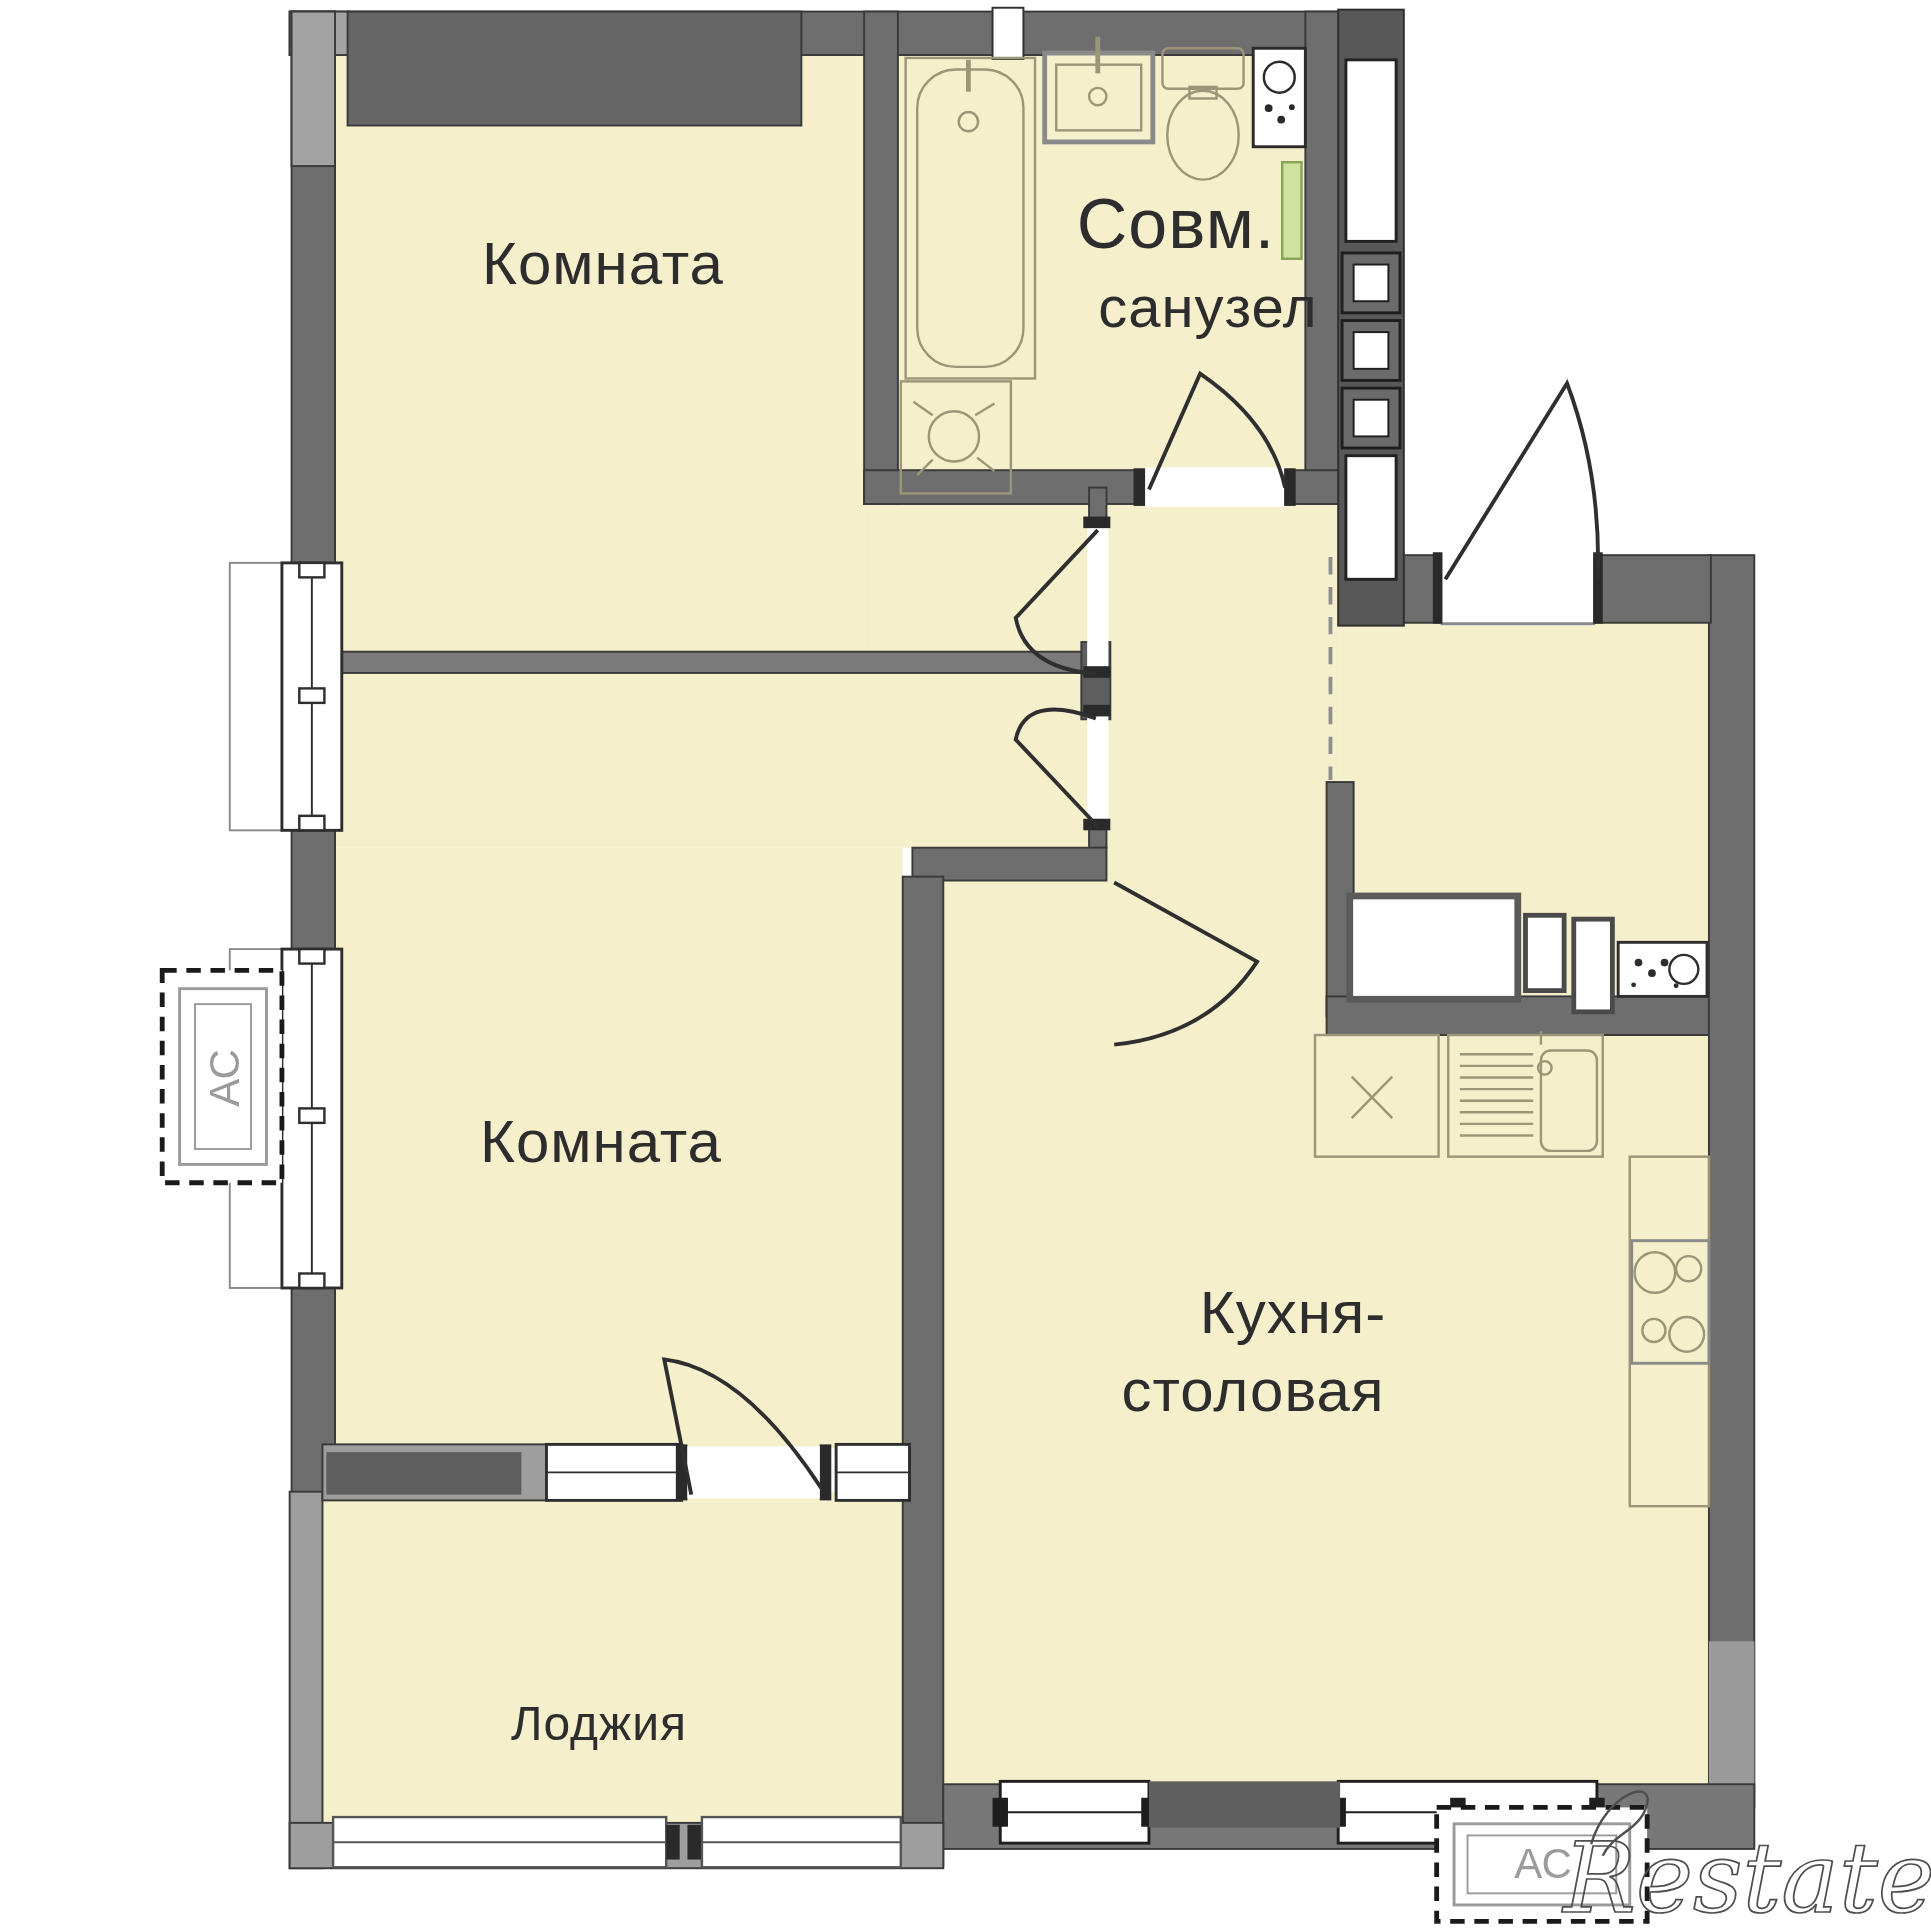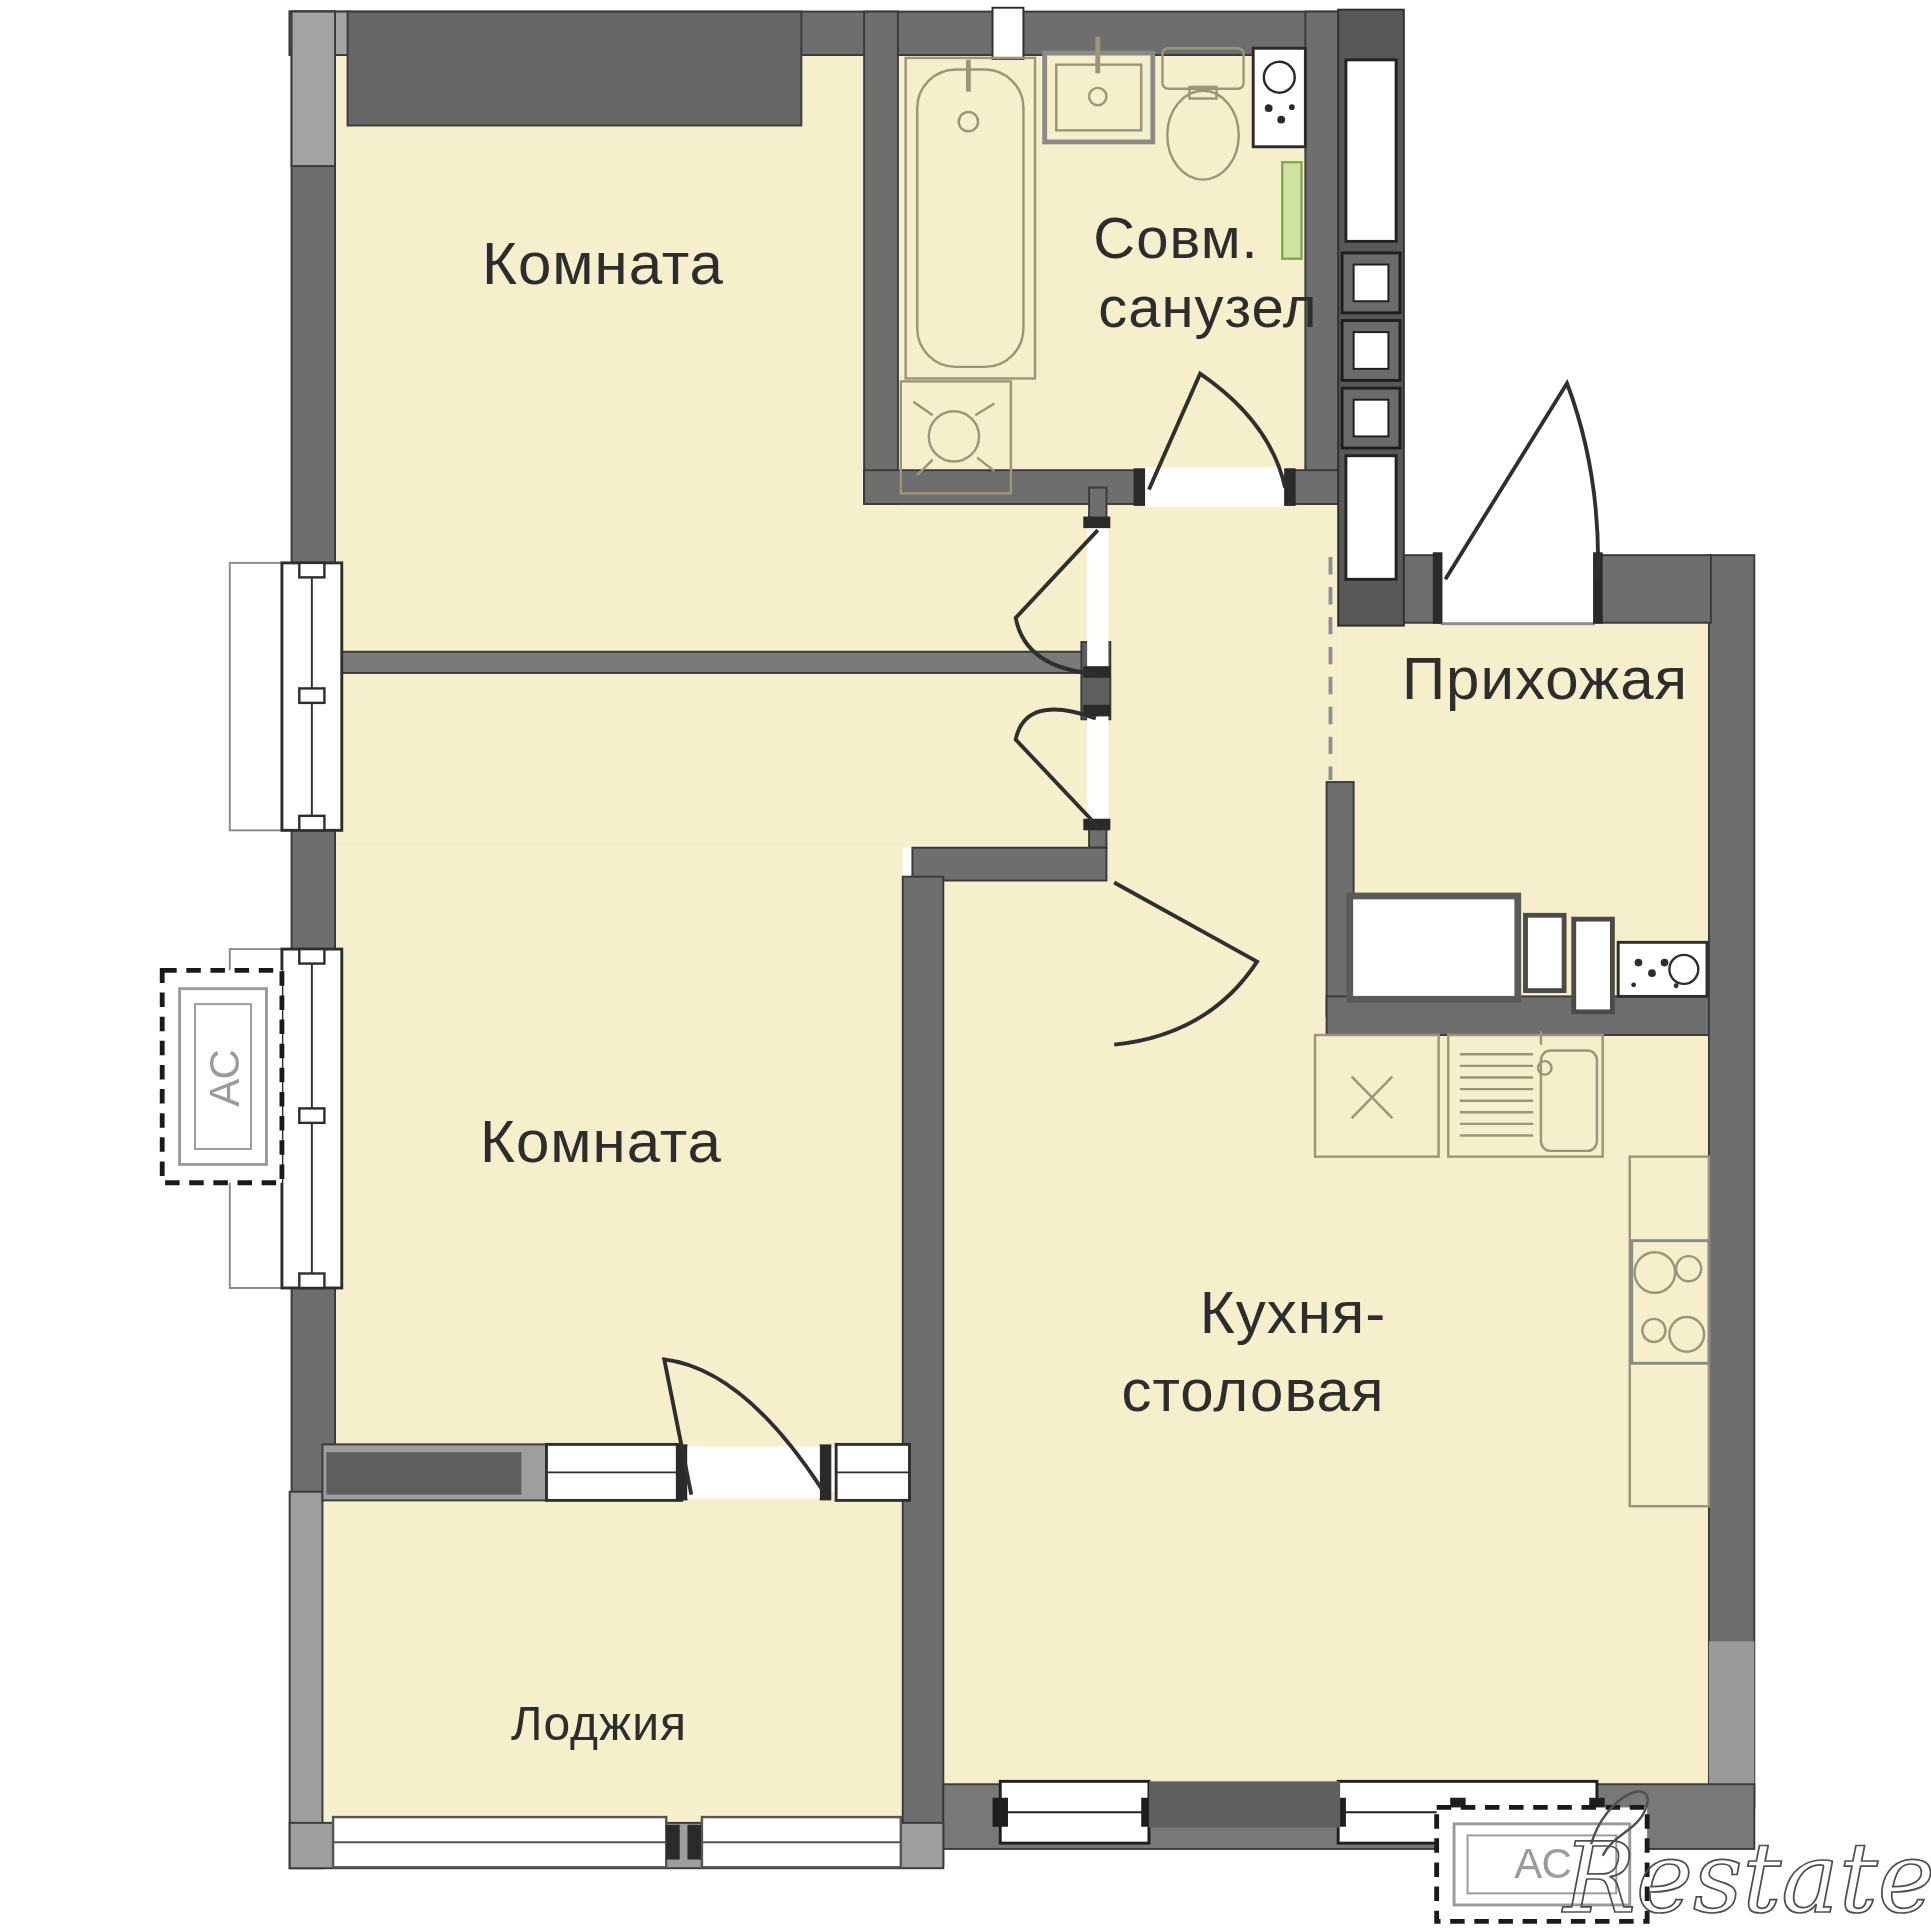--- a/index.html
+++ b/index.html
@@ -263,23 +263,22 @@
   </g>
 
   <g>
     <path d="M1648,1910 C1664,1856 1716,1840 1705,1872 C1697,1896 1670,1900 1660,1922" fill="none" stroke="#4f4f4f" stroke-width="2.5"></path>
     <text x="2004" y="1980" text-anchor="end" font-family="DejaVu Serif, serif" font-style="italic" font-size="100" fill="none" stroke="#4f4f4f" stroke-width="1.8">Restate</text>
   </g>
 </svg>
 
 
   <div class="room-label" style="left:603px;top:263px;font-size:60px;">Комната</div>
-  <div class="room-label" style="left:1176px;top:224px;font-size:58px;margin-top:13px;">Совм.</div>
+  <div class="room-label" style="left:1176px;top:224px;font-size:70px;">Совм.</div>
   <div class="room-label" style="left:1208px;top:306px;font-size:58px;">санузел</div>
-  <div class="room-label" style="left:1545px;top:678px;font-size:60px;">Прихожая</div>
   <div class="room-label" style="left:601px;top:1141px;font-size:60px;">Комната</div>
   <div class="room-label" style="left:1253px;top:1312px;font-size:60px;margin-left:40px;">Кухня-</div>
   <div class="room-label" style="left:1253px;top:1390px;font-size:60px;">столовая</div>
   <div class="room-label" style="left:599px;top:1710px;font-size:48px;margin-top:13px;">Лоджия</div>
 
   <div class="ac-label vert" style="left:225px;top:1078px;font-size:42px;">АС</div>
   <div class="ac-label" style="left:1543px;top:1864px;font-size:42px;">АС</div>
 
 </div>
 

